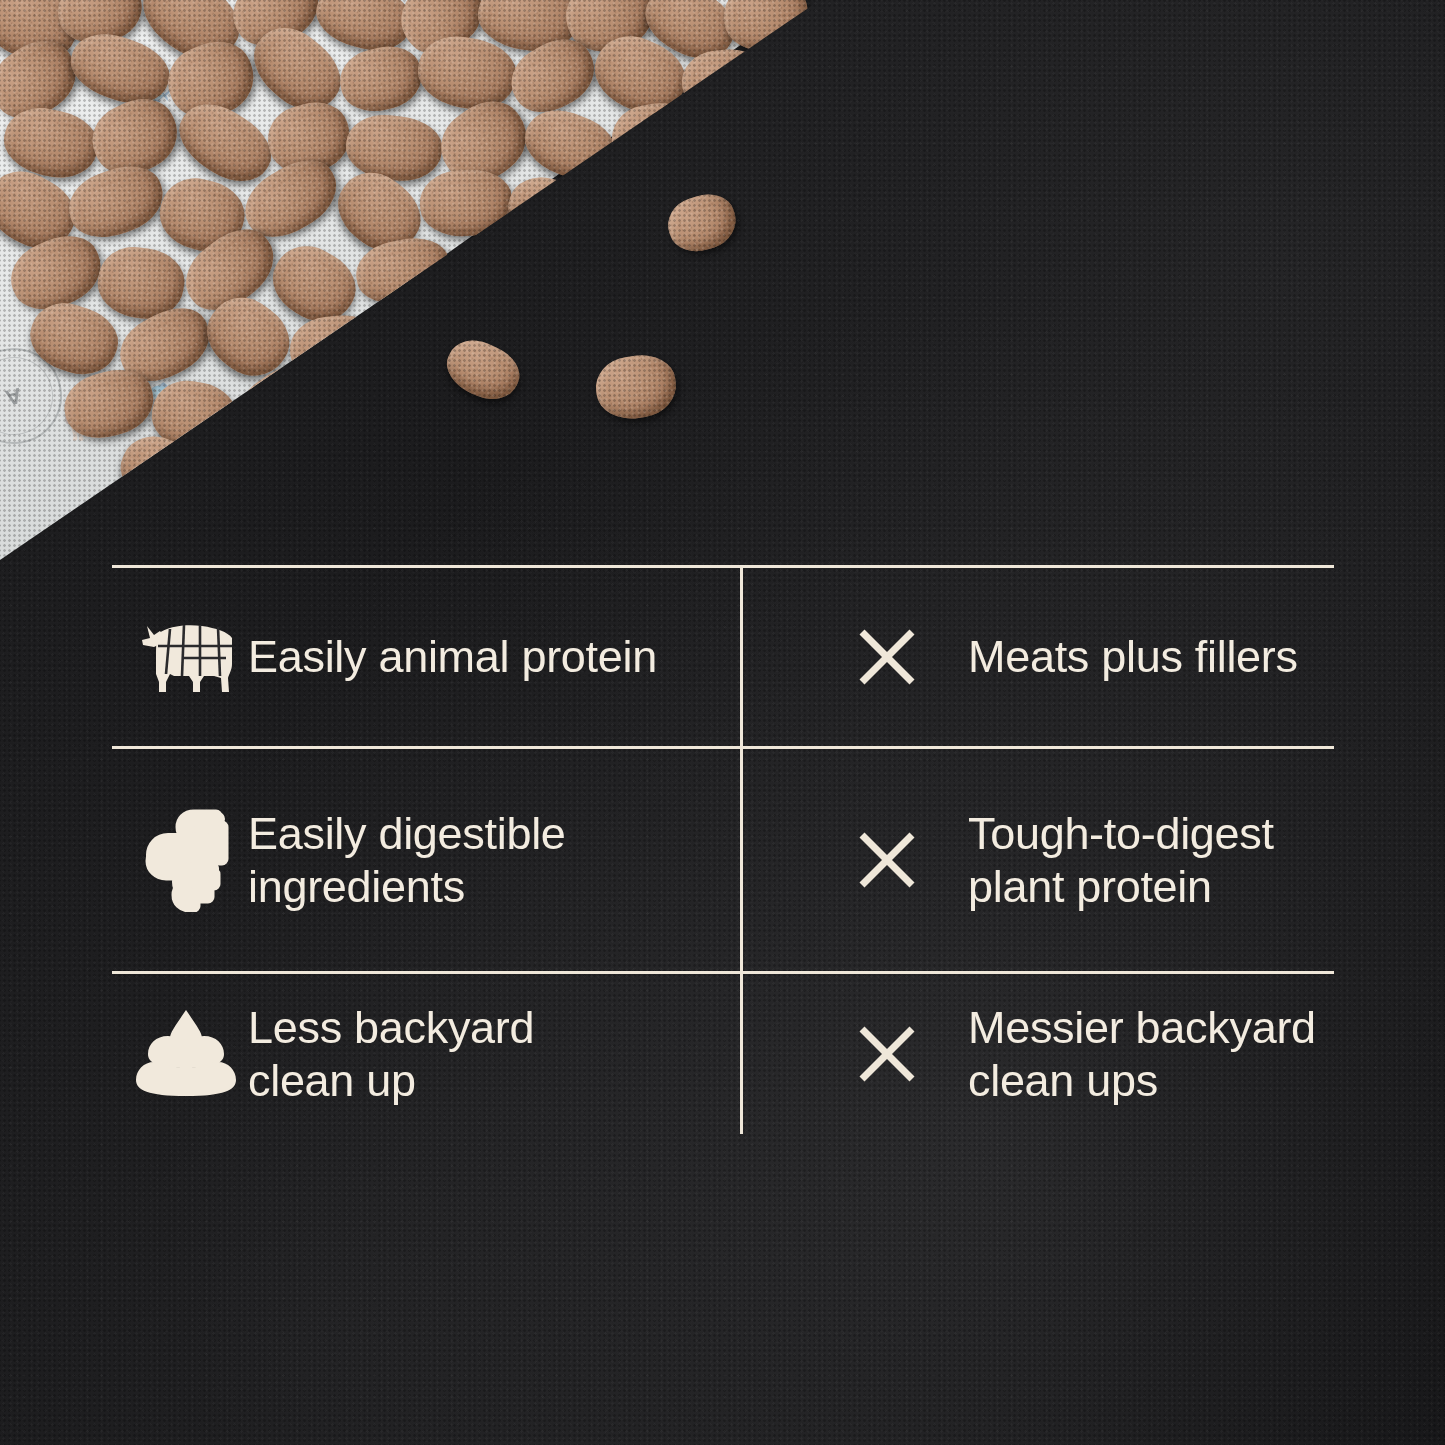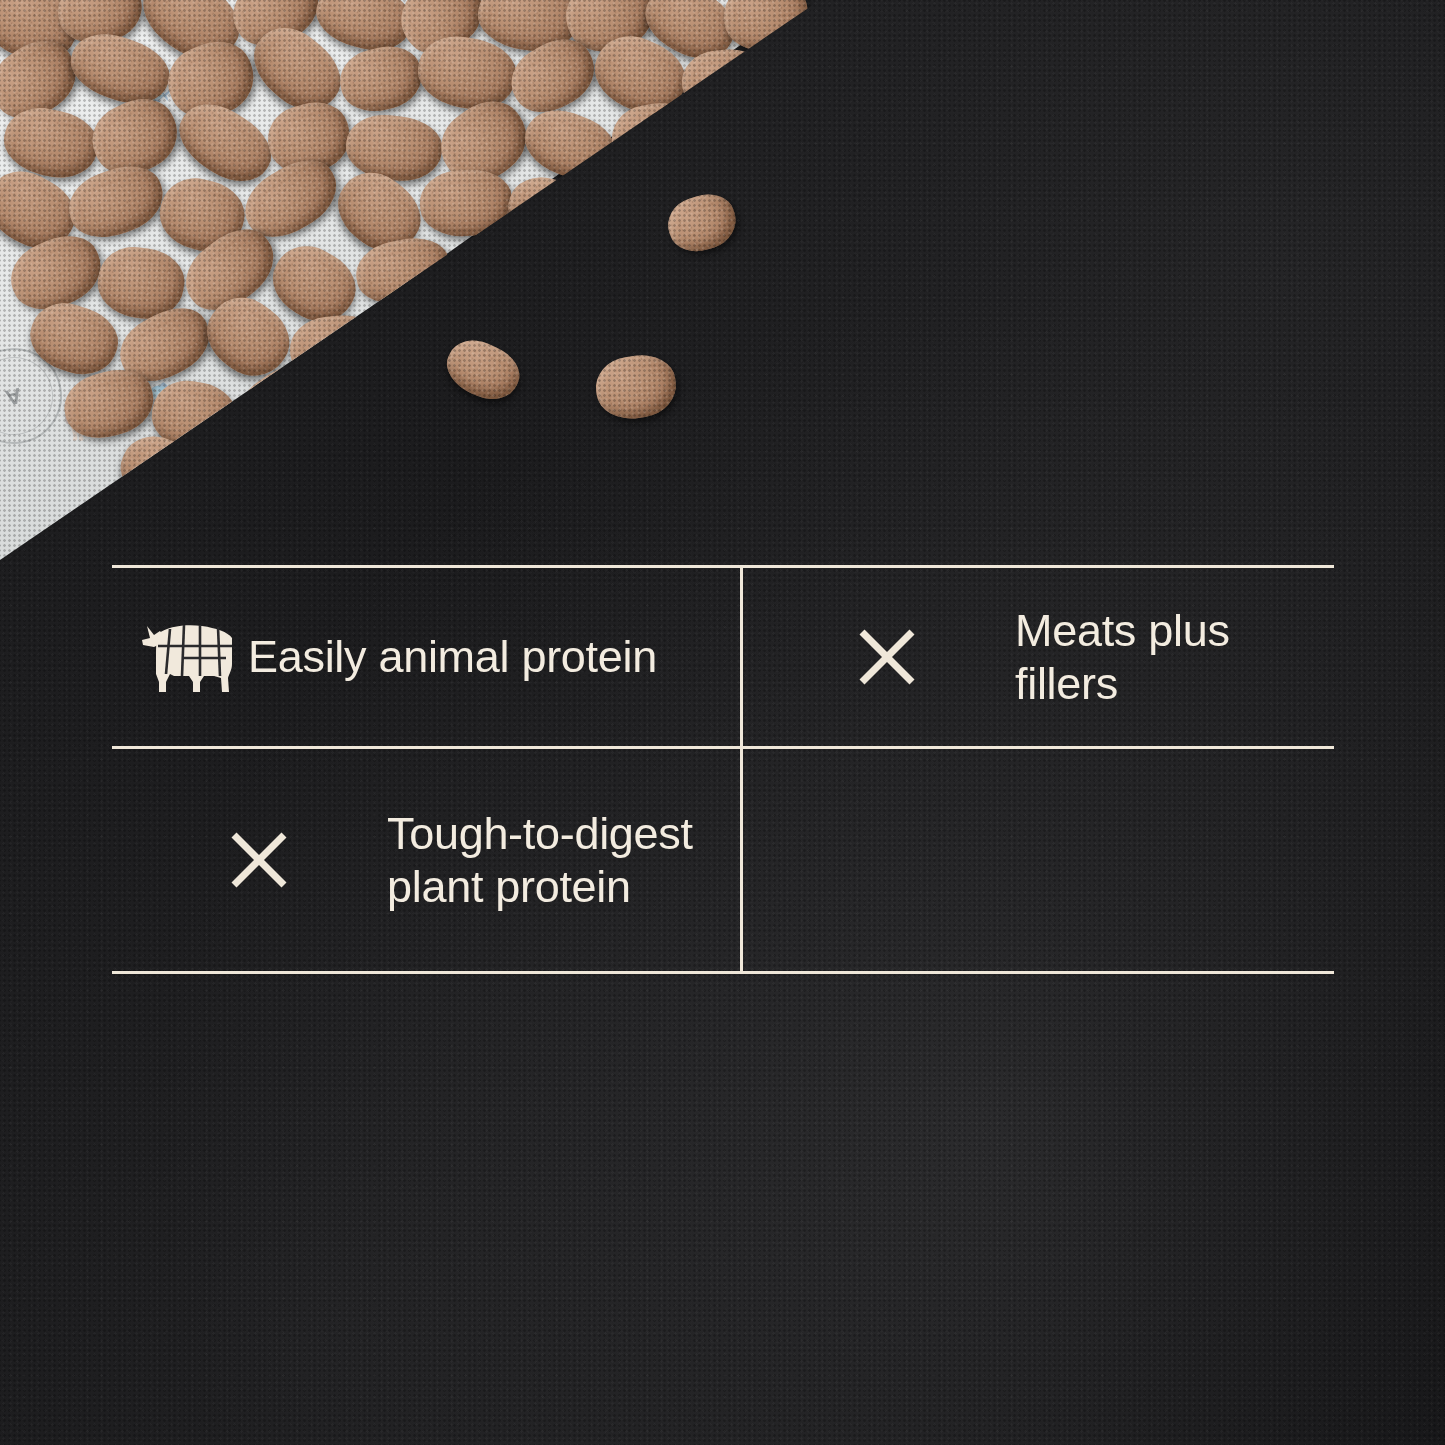--- a/index.html
+++ b/index.html
@@ -177,21 +177,21 @@
     display: flex;
     position: relative;
   }
   .cell {
     display: flex;
     align-items: center;
     min-height: 178px;
     padding: 12px 0;
   }
   .cell.left  { width: 628px; padding-left: 12px; }
-  .cell.right { width: 594px; padding-left: 116px; gap: 47px; }
+  .cell.right { width: 594px; padding-left: 116px; }
 
   .icon-wrap {
     width: 124px;
     flex: 0 0 124px;
     display: flex;
     align-items: center;
     justify-content: center;
   }
   .icon-wrap.x { width: 112px; flex: 0 0 112px; justify-content: flex-start; }
   .row-text {
@@ -334,32 +334,78 @@
               </g>
             </svg>
           </div>
           <div class="row-text">Meats plus fillers</div>
         </div>
       </div>
 
       <div class="hline"></div>
 
       <div class="row row2">
+        <div class="cell left">
+          <div class="icon-wrap">
+            <svg width="96" height="104" viewBox="0 0 96 104" aria-hidden="true">
+              <path d="M78 8 L56 8 C48 8 44 13 44 19 C44 25 48 30 56 30 L74 30
+                       L74 40 L28 40 C20 40 14 46 14 53 C14 60 20 66 28 66 L76 66
+                       L76 76 L52 76 C44 76 40 81 40 87 C40 93 44 98 52 98 L56 98
+                       L56 86 L52 86 C49 86 48 87 48 87 L48 89 L70 89
+                       L70 55 L28 55 C25 55 24 54 24 53 C24 52 25 51 28 51 L84 51
+                       L84 19 L56 19 C54 19 54 19 54 19 L54 19 L78 19 Z" fill="none" stroke="#f1e9dc" stroke-width="13" stroke-linecap="round" stroke-linejoin="round" d2=""></path>
+              <g fill="none" stroke="#f1e9dc" stroke-width="14" stroke-linecap="round" stroke-linejoin="round">
+                <path d="M80 11 L58 11 C50 11 46 16 46 22 C46 28 51 32 58 32 L70 32"></path>
+                <path d="M70 32 L30 32 C21 32 15 39 15 47 C15 55 21 61 30 61 L74 61"></path>
+                <path d="M74 61 L54 61 C46 61 41 67 41 74 C41 81 46 87 54 87 L54 95"></path>
+              </g>
+            </svg>
+          </div>
+          <div class="row-text">Easily digestible
+ingredients</div>
+        </div>
         <div class="cell right">
           <div class="icon-wrap x">
             <svg width="62" height="62" viewBox="0 0 62 62" aria-hidden="true">
               <g stroke="#efe7d9" stroke-width="7" stroke-linecap="butt">
                 <line x1="6" y1="6" x2="56" y2="56"></line>
                 <line x1="56" y1="6" x2="6" y2="56"></line>
               </g>
             </svg>
           </div>
           <div class="row-text">Tough-to-digest
 plant protein</div>
         </div>
       </div>
 
       <div class="hline"></div>
 
+      <div class="row row3">
+        <div class="cell left">
+          <div class="icon-wrap">
+            <svg width="104" height="96" viewBox="0 0 104 96" aria-hidden="true">
+              <g fill="#f1e9dc">
+                <path d="M52 4 C44 16 36 26 36 32 C36 38 44 41 52 41 C60 41 68 38 68 32 C68 26 60 16 52 4 Z"></path>
+                <path d="M34 30 C22 30 14 38 14 48 C14 57 24 62 52 62 C80 62 90 57 90 48 C90 38 82 30 70 30 C64 30 60 34 52 34 C44 34 40 30 34 30 Z"></path>
+                <path d="M20 56 C10 56 2 64 2 74 C2 84 14 90 52 90 C90 90 102 84 102 74 C102 64 94 56 84 56 C74 56 68 62 52 62 C36 62 30 56 20 56 Z"></path>
+              </g>
+            </svg>
+          </div>
+          <div class="row-text">Less backyard
+clean up</div>
+        </div>
+        <div class="cell right">
+          <div class="icon-wrap x">
+            <svg width="62" height="62" viewBox="0 0 62 62" aria-hidden="true">
+              <g stroke="#efe7d9" stroke-width="7" stroke-linecap="butt">
+                <line x1="6" y1="6" x2="56" y2="56"></line>
+                <line x1="56" y1="6" x2="6" y2="56"></line>
+              </g>
+            </svg>
+          </div>
+          <div class="row-text">Messier backyard
+clean ups</div>
+        </div>
+      </div>
 
     </div>
   </div>
 </div>
 
 </body></html>

